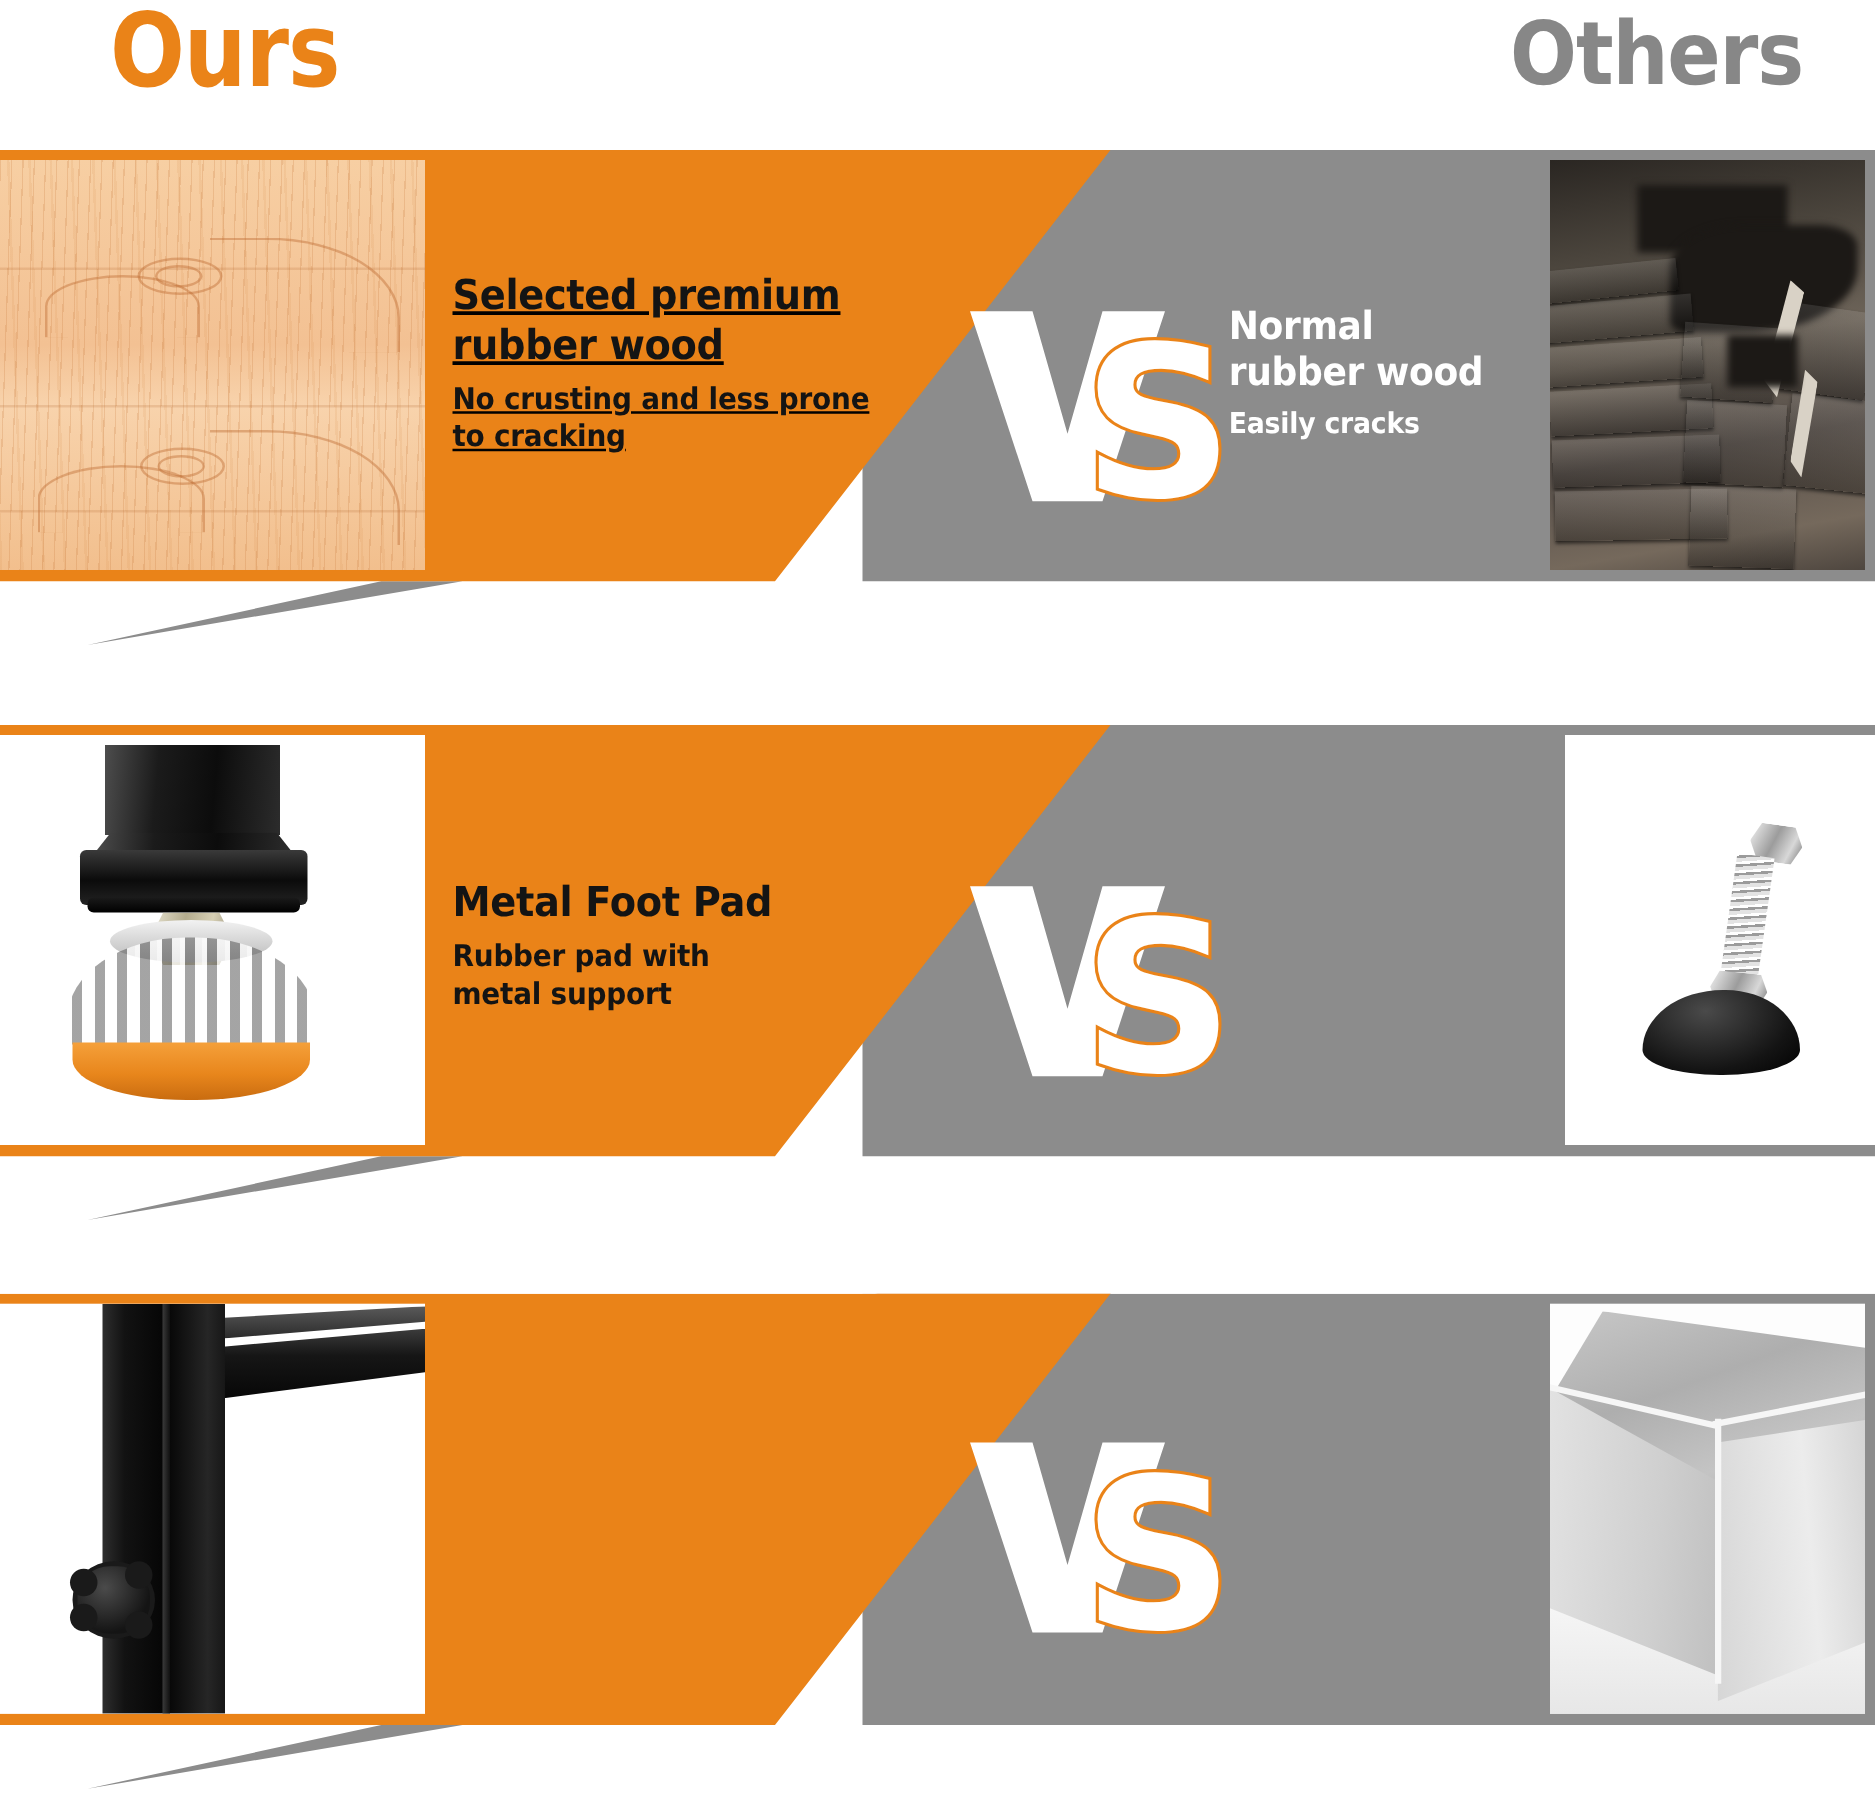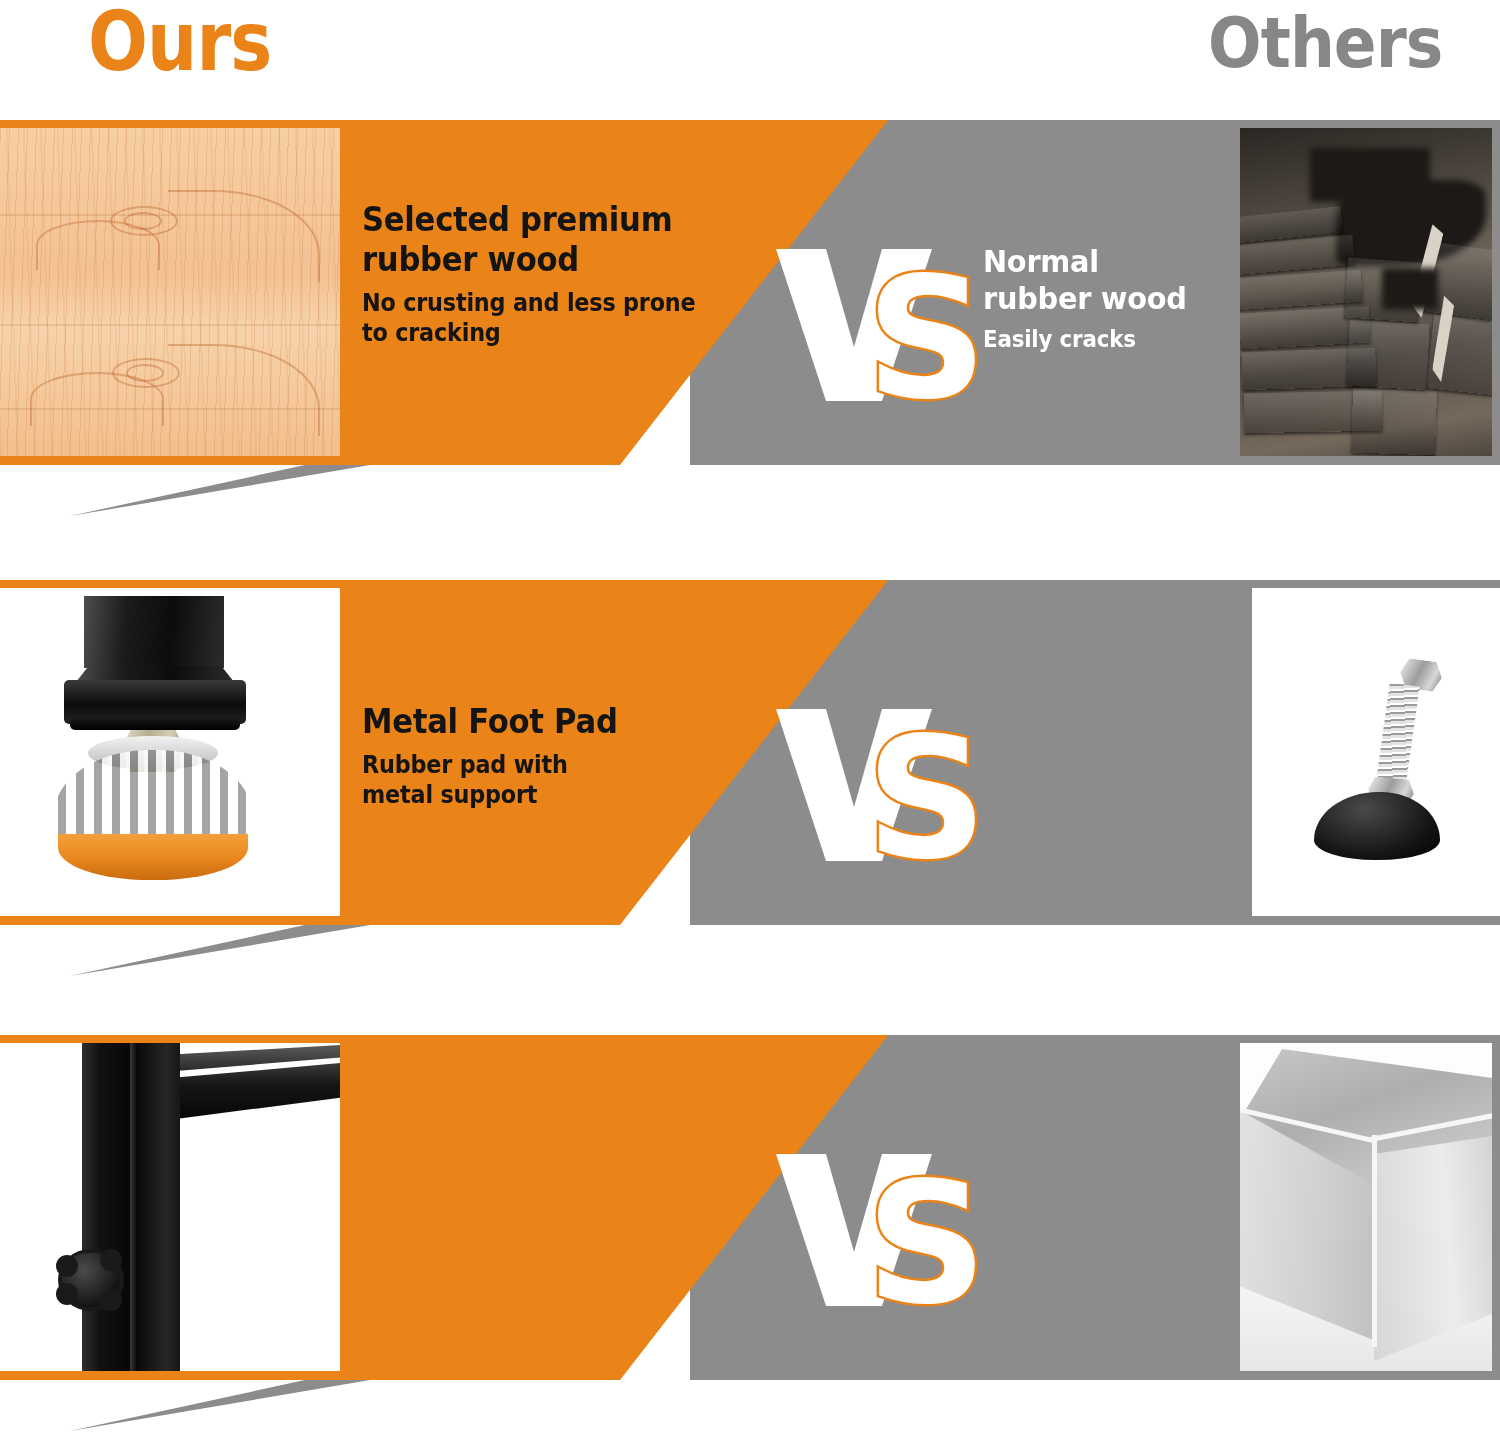--- a/index.html
+++ b/index.html
@@ -261,21 +261,21 @@
       <div class="knot" style="left:124px;top:84px;width:34px;height:14px;"></div>
       <div class="knot" style="left:112px;top:230px;width:64px;height:26px;"></div>
       <div class="knot" style="left:126px;top:236px;width:34px;height:14px;"></div>
       <div class="knot" style="left:36px;top:92px;width:120px;height:48px;border-radius:50% 50% 0 0;border-bottom:none;"></div>
       <div class="knot" style="left:30px;top:244px;width:130px;height:52px;border-radius:50% 50% 0 0;border-bottom:none;"></div>
       <div class="knot" style="left:168px;top:62px;width:150px;height:90px;border-radius:0 70% 0 0;border-left:none;border-bottom:none;"></div>
       <div class="knot" style="left:168px;top:216px;width:150px;height:90px;border-radius:0 70% 0 0;border-left:none;border-bottom:none;"></div>
     </div>
   </div>
 
-  <div class="txt-left on-orange" style="top:80px;">
+  <div class="txt-left on-orange" style="top:96px;text-decoration:underline;">
     <div class="t-head">Selected premium</div>
     <div class="t-head">rubber wood</div>
     <div class="t-sub">No crusting and less prone</div>
     <div class="t-sub" style="margin-top:0;">to cracking</div>
   </div>
 
   <svg class="vs" style="left:770px;top:115px;" width="230" height="180" viewBox="0 0 230 180">
     <path d="M 6,14 L 56,14 L 84,112 L 112,14 L 162,14 L 112,166 L 56,166 Z" fill="#ffffff"></path>
     <text x="96" y="162" font-family="DejaVu Sans, sans-serif" font-size="168" font-weight="700" fill="#ffffff" stroke="#ea8318" stroke-width="5" paint-order="stroke">S</text>
   </svg>

